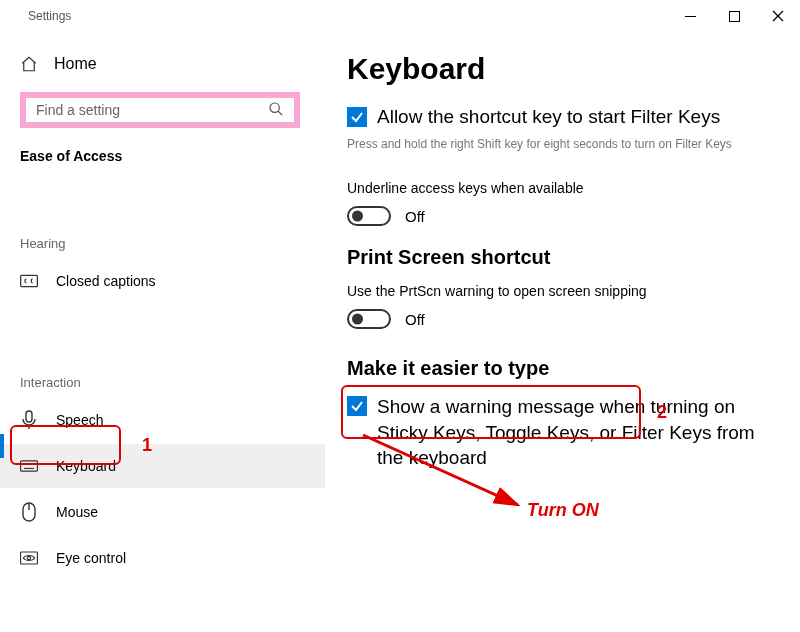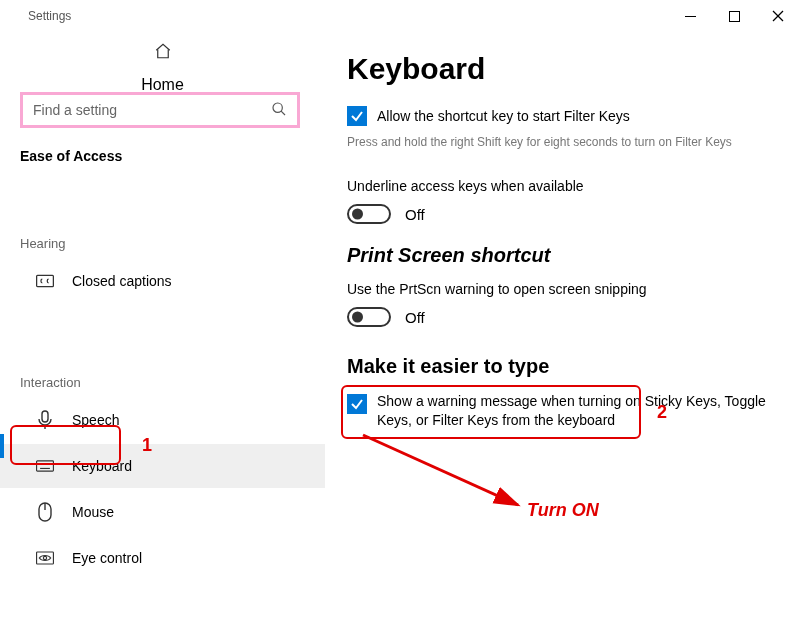--- a/index.html
+++ b/index.html
@@ -20,45 +20,45 @@
   .titlebar-controls { display: flex; line-height: 30px;}
   .tc-btn {
     width: 44px; height: 30px; display: flex; align-items: center; justify-content: center;
     font-size: 12px; font-family: "Segoe UI Symbol", sans-serif; color:#000;
   }
   .content { display: flex; flex: 1; min-height: 0; }
   .sidebar {
     width: 325px; padding: 10px 0 0 0; background:#fafafa0a;
   }
   .sb-pad { padding-left: 20px; padding-right: 20px;}
-  .home-row { display: flex; align-items: center; gap: 16px; height: 44px; flex-direction: column; }
+  .home-row { display: flex; align-items: center; gap: 16px; height: 44px; }
   .icon { width: 18px; display:inline-flex; align-items:center; justify-content:center; color:#444; }
   .search-wrap { margin-top: 6px; }
   .search {
     display:flex; align-items:center;
     width: 280px; height: 36px;
-    border: 3px solid #f9a8d4; background:#fff;
+    border: 6px solid #f9a8d4; background:#fff;
     padding: 0 10px;
   }
   .search input { flex:1; border:none; outline:none; font-size:14px; color:#555;}
   .search input::placeholder { color:#666; }
   .search .sicon { color:#555; font-size:14px; }
   .group-title { font-weight:600; font-size:14px; margin-top:20px; }
   .section-label { color:#666; font-size:13px; margin-top:72px; }
   .nav-item {
     display:flex; align-items:center; gap:18px;
-    height:44px; padding-left:36px; font-size:14px;
+    height:44px; padding-left:20px; font-size:14px;
     margin-top: 2px;
   }
   .nav-item.selected { background:#d0d0d055; }
   .main {
     flex:1; padding: 20px 14px 0 22px; overflow:hidden;
   }
   .page-title { font-size:30px; font-weight:600; margin-bottom:20px; }
-  .checkbox-row { display:flex; align-items:center; gap:10px; font-size:14px; margin-bottom:8px; }
+  .checkbox-row { display:flex; align-items:center; gap:10px; font-size:19px; margin-bottom:8px; }
   .checkbox {
     width:20px; height:20px; background:#0078d7; display:flex;
     align-items:center; justify-content:center; color:#fff; font-size:13px;
   }
   .help { color:#777; font-size:12px; margin-bottom:28px; line-height:1.35; }
   .section-h { font-size:20px; font-weight:600; margin-bottom:14px; }
   .subtext { font-size:14px; margin-bottom:10px; }
   .toggle-row { display:flex; align-items:center; gap:14px; margin-bottom:20px; }
   .toggle {
     width:44px; height:20px; border:2px solid #333; border-radius:20px; position:relative; background:#fff;
@@ -206,21 +206,21 @@
         <span>Allow the shortcut key to start Filter Keys</span>
       </div>
       <div class="help">Press and hold the right Shift key for eight seconds to turn on Filter Keys</div>
 
       <div class="subtext">Underline access keys when available</div>
       <div class="toggle-row">
         <div class="toggle"></div>
         <span class="toggle-label">Off</span>
       </div>
 
-      <div class="section-h" style="margin-top:16px;font-style:italic;">Print Screen shortcut</div>
+      <div class="section-h" style="margin-top:16px;">Print Screen shortcut</div>
       <div class="subtext">Use the PrtScn warning to open screen snipping</div>
       <div class="toggle-row" style="margin-bottom:0;">
         <div class="toggle"></div>
         <span class="toggle-label">Off</span>
       </div>
 
       <div class="section-h" style="margin-top:28px;">Make it easier to type</div>
       <div class="checkbox-row" style="align-items:flex-start;">
         <div class="checkbox" style="flex-shrink:0; margin-top:2px;">
           <svg width="14" height="14" viewBox="0 0 14 14">

